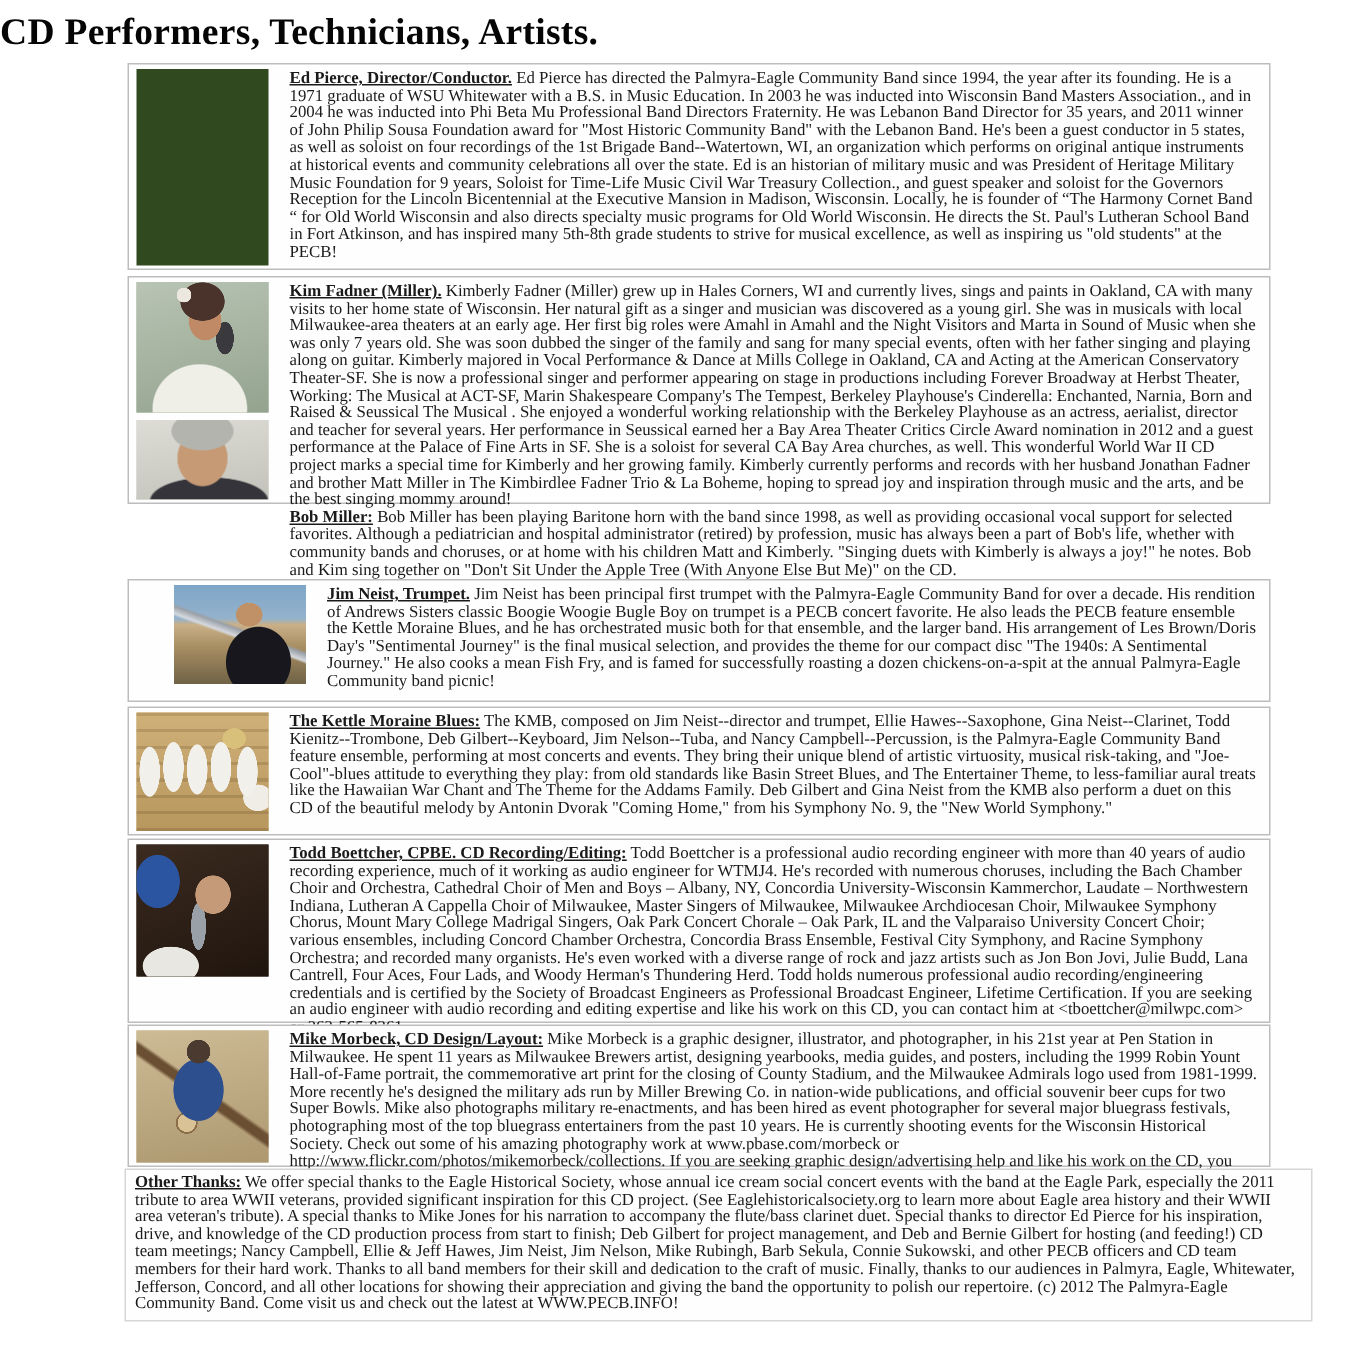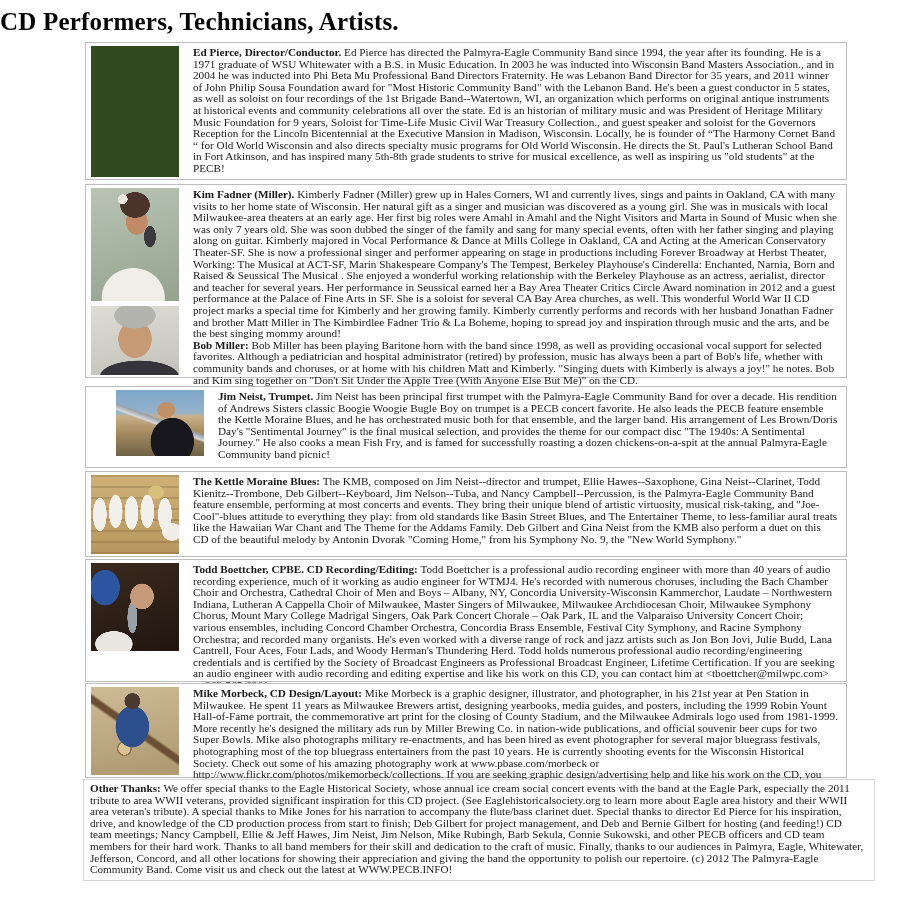--- a/index.html
+++ b/index.html
@@ -12,35 +12,35 @@
     position:absolute;top:8px;left:0;width:100%;
     font-size:25px;font-weight:bold;margin:0;
     color:#050505;letter-spacing:.2px;
   }
   .bio-box{
     position:absolute;left:85px;width:762px;box-sizing:border-box;
     border:1px solid #bdbdbd;background:#fefefe;
     display:flex;padding:3px 4px 2px 3px;
   }
   #box-ed{top:42px;height:138px;}
-  #box-kim{top:184px;height:194px;}
+  #box-kim{top:184px;height:152px;}
   #box-jim{top:386px;height:82px;padding-left:28px;}
   #box-kmb{top:471px;height:86px;}
   #box-todd{top:559px;height:123px;}
   #box-mike{top:683px;height:95px;}
   .footer-box{
     position:absolute;left:55px;top:779px;width:792px;height:102px;
     box-sizing:border-box;border:1px solid #d6d6d6;background:#fefefe;
     padding:2px 4px;
     margin-left:28px;
   }
   .photo-col{flex:0 0 102px;display:flex;flex-direction:column;align-items:flex-start;}
   .text-col{flex:1;padding:1px 4px 0 2px;font-size:11.2px;line-height:11.6px;text-align:left;}
   .text-col p{margin:0;}
-  .lead{font-weight:bold;}
+  .lead{font-weight:bold;text-decoration:underline;}
   .photo{width:88px;margin-left:2px;}
 
   
   .photo-ed{height:132px;background-color:#31491f;background-image:
     radial-gradient(ellipse 17px 16px at 52% 13%, #8f9088 97%, rgba(0,0,0,0) 100%),
     radial-gradient(ellipse 13px 15px at 52% 26%, #b5real 0, #b78c6e 97%, rgba(0,0,0,0) 100%),
     radial-gradient(ellipse 46px 42px at 50% 96%, #187263 97%, rgba(0,0,0,0) 100%),
     linear-gradient(150deg, #4c6a40 0%, #31491f 55%, #223816 100%);}
   .photo-kim{height:118px;background-color:#a3b19e;background-image:
     radial-gradient(circle 5px at 36% 10%, #ece8e0 97%, rgba(0,0,0,0) 100%),

